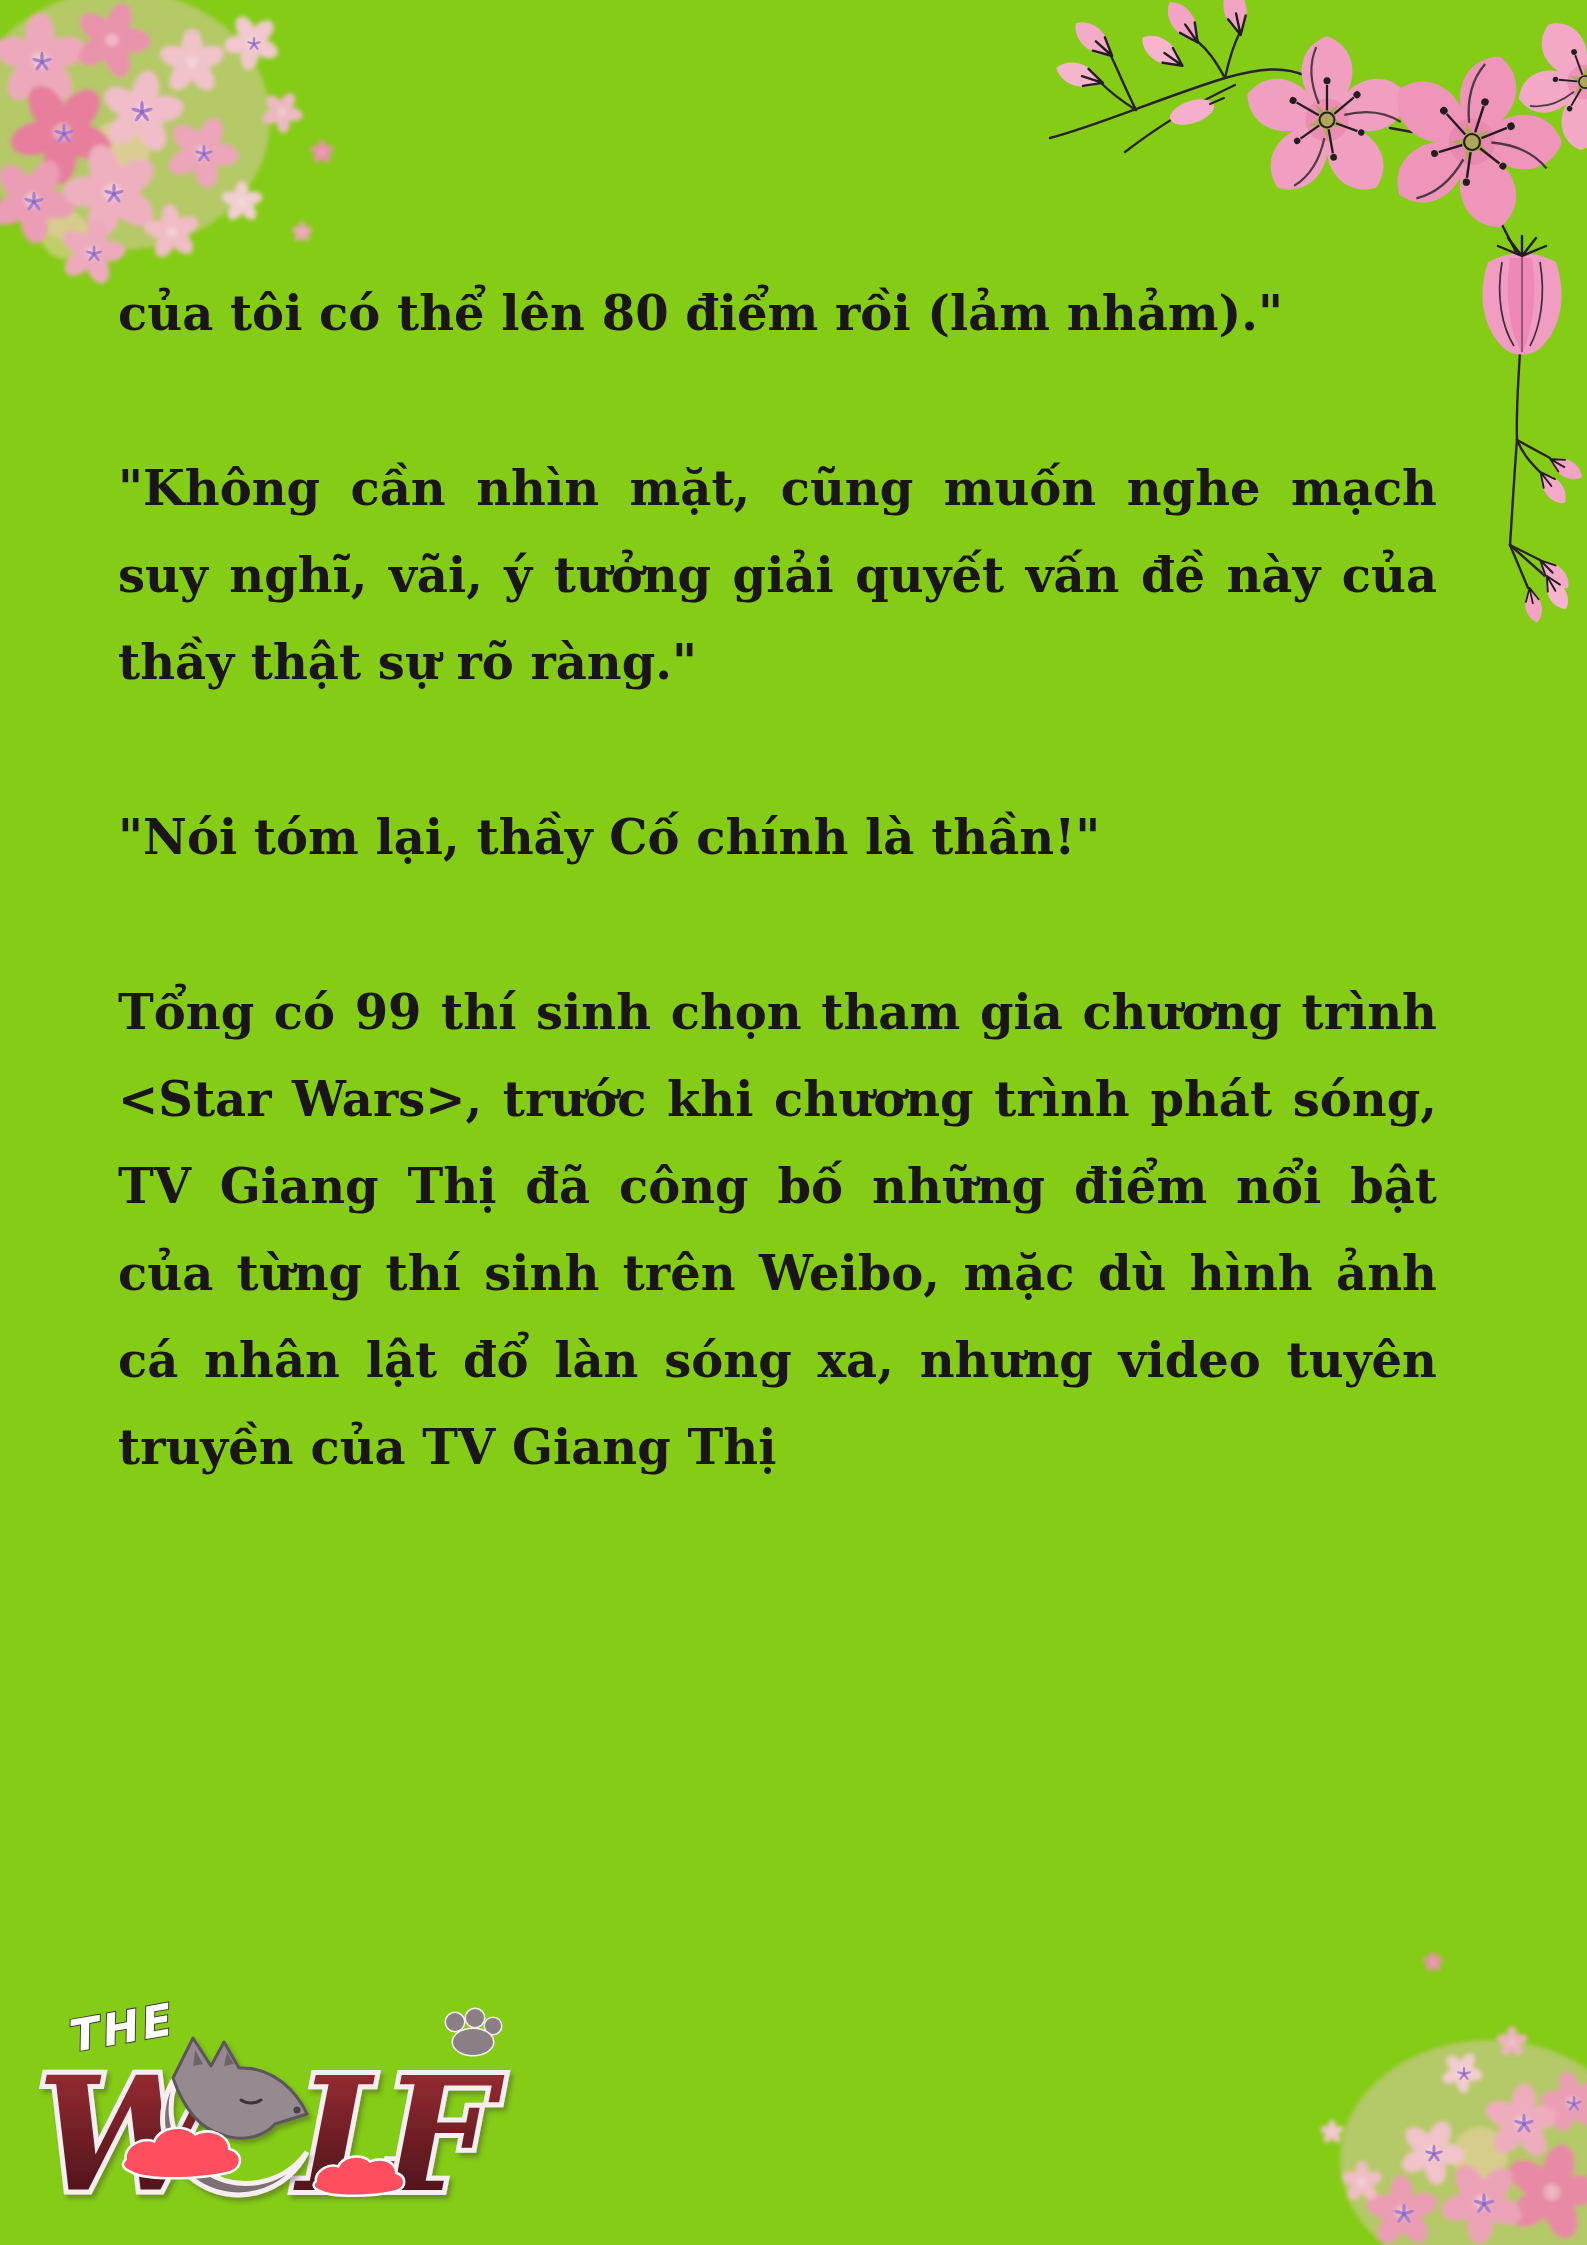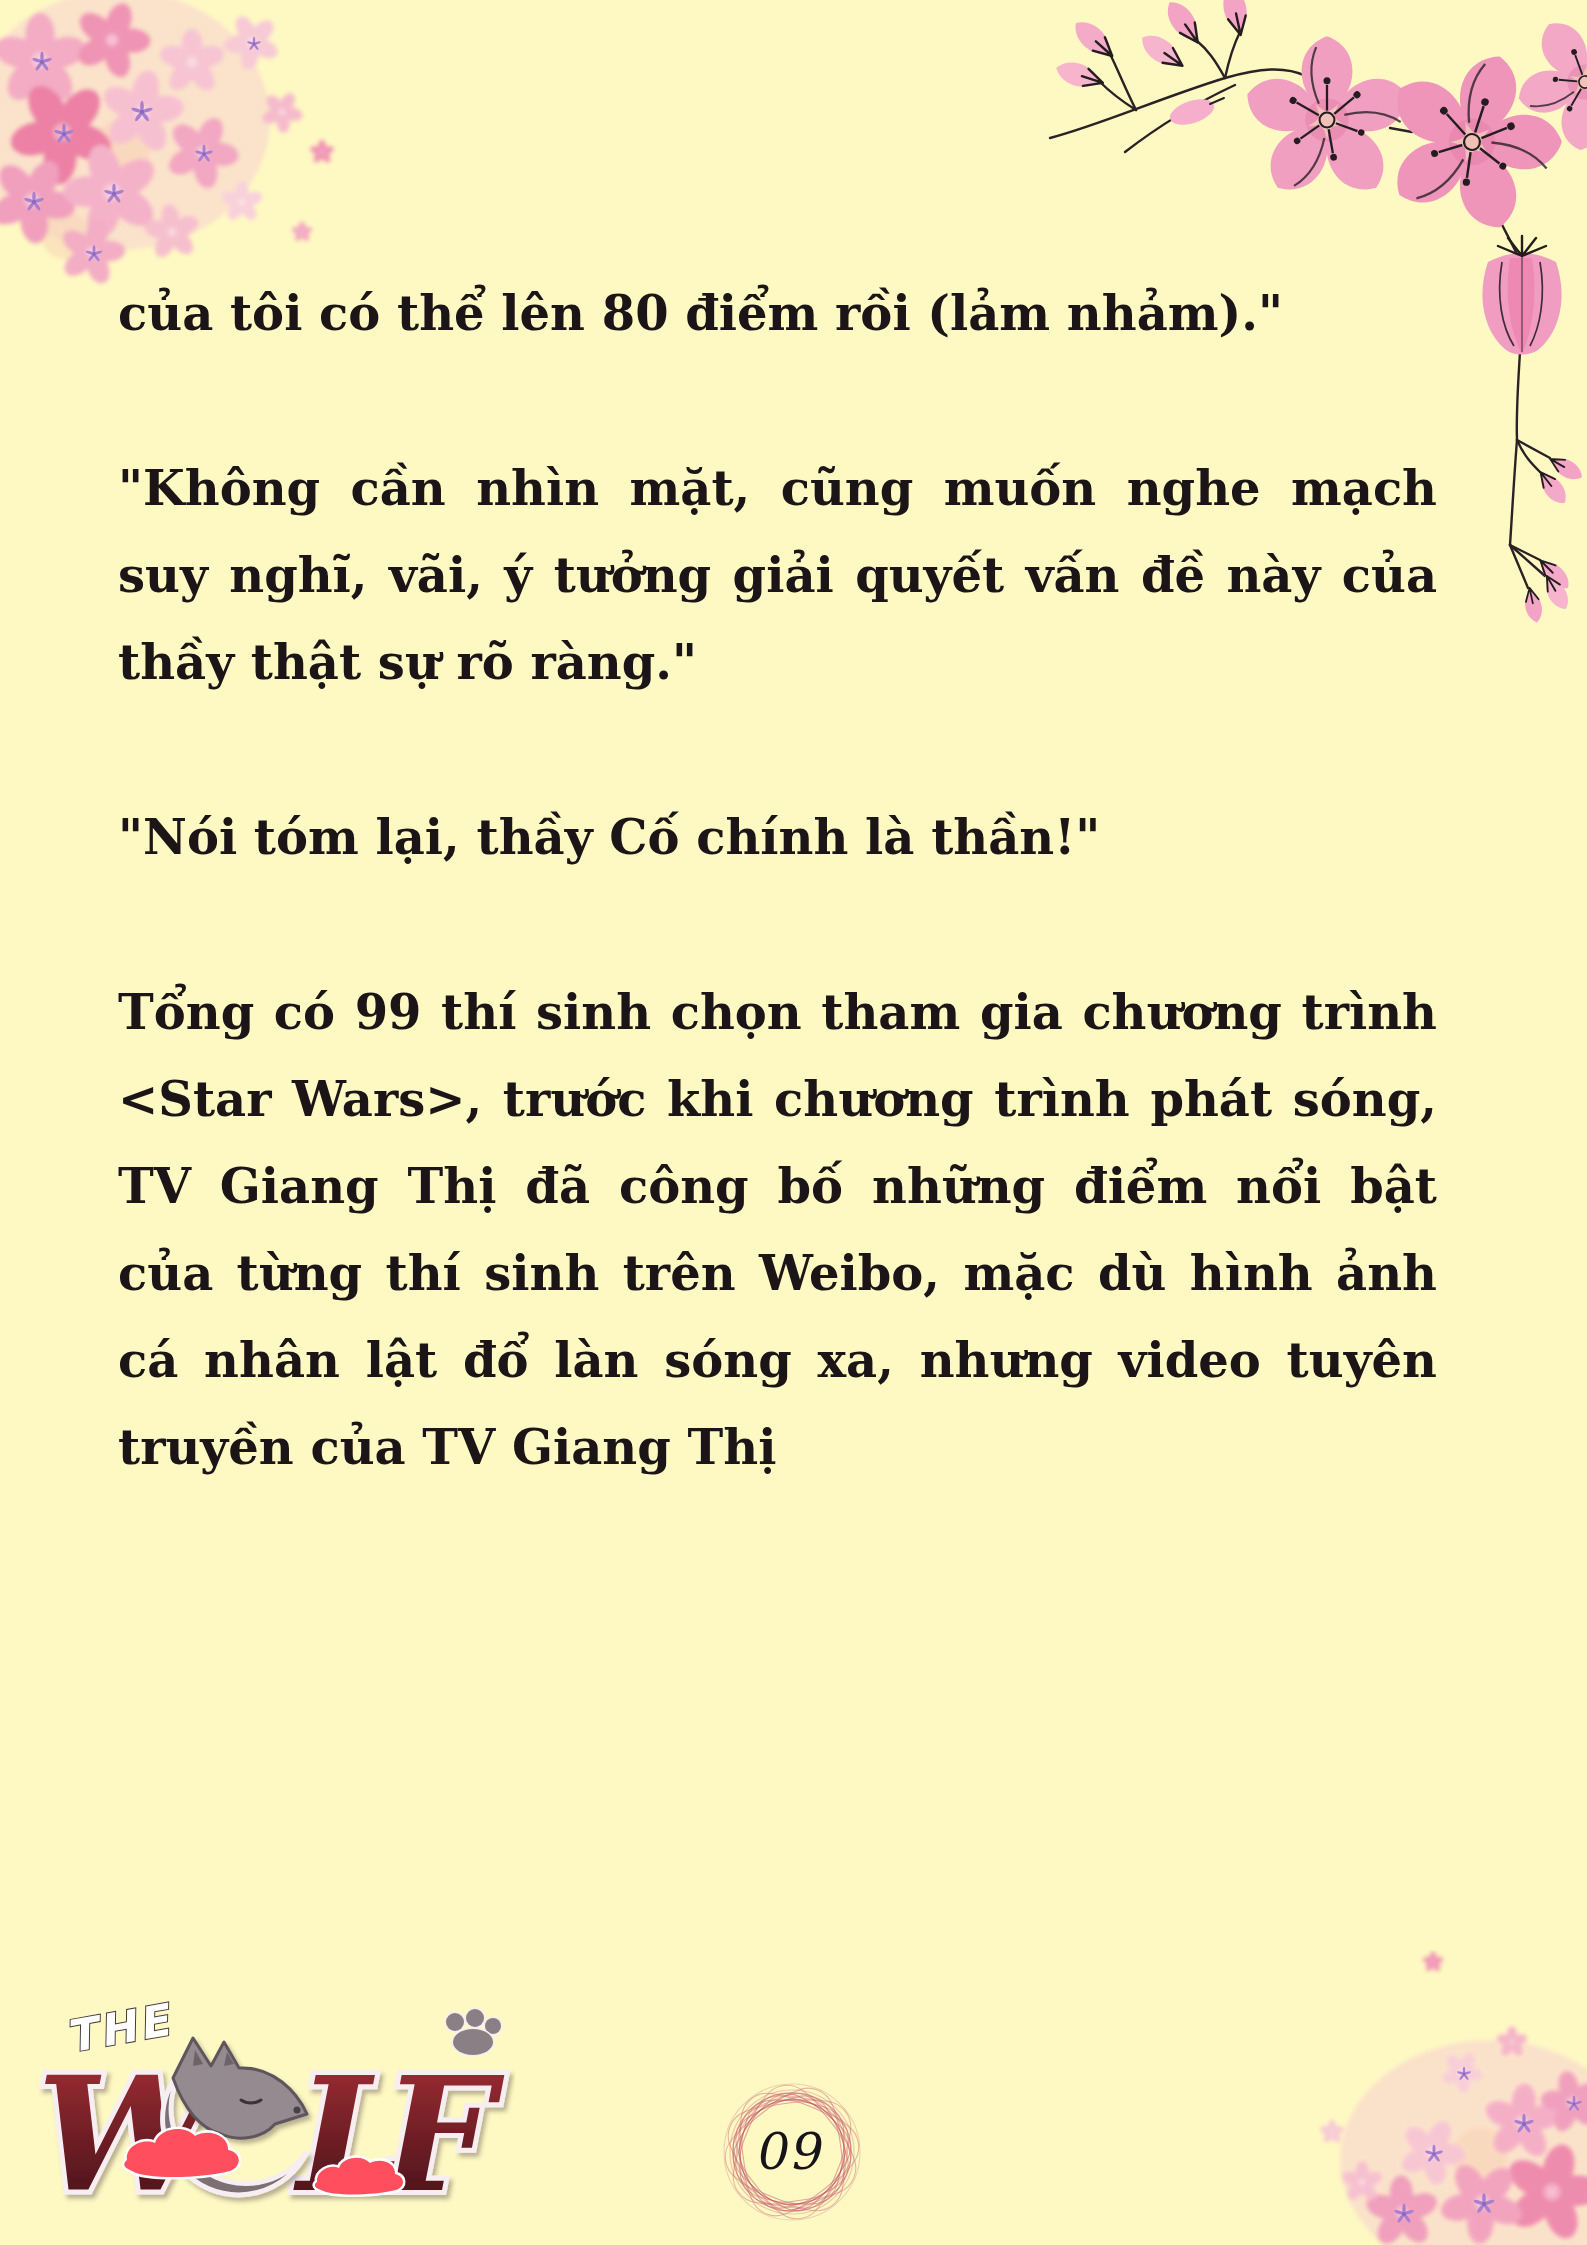--- a/index.html
+++ b/index.html
@@ -1,19 +1,19 @@
 <!DOCTYPE html>
 <html><head>
 <meta charset="utf-8">
 <style>
   html,body{margin:0;padding:0;}
   .page{
     position:relative;
     width:1587px;height:2245px;
-    background:#fef9c3;
+    background:#84cc16;
     overflow:hidden;
     font-family:"DejaVu Serif","Liberation Serif",serif;
   }
   .deco{position:absolute;pointer-events:none;}
   .deco.tl{left:0;top:0;width:360px;height:300px;}
   .deco.tr{left:1040px;top:0;width:547px;height:630px;}
   .deco.br{left:1270px;top:1950px;width:317px;height:295px;}
   .story{
     position:absolute;
     left:118px;top:270px;width:1319px;
@@ -261,35 +261,14 @@
     </g>
     <g fill="#8b7f86" stroke="#f7eef2" stroke-width="3" style="paint-order:stroke">
       <circle cx="420" cy="22" r="9"></circle>
       <circle cx="440" cy="18" r="9"></circle>
       <circle cx="458" cy="26" r="8"></circle>
       <ellipse cx="438" cy="42" rx="20" ry="13"></ellipse>
     </g>
     <text x="38" y="52" transform="rotate(-10 38 52)" font-family="'DejaVu Sans','Liberation Sans',sans-serif" font-style="italic" font-weight="bold" font-size="44" letter-spacing="3" fill="#ffffff" stroke="#45383e" stroke-width="2" style="paint-order:stroke">THE</text>
   </svg>
 
-  <div class="ornament-wrap">
-    <svg viewBox="0 0 170 170">
-      <g fill="none" stroke="#c2536e" stroke-width="1.1">
-        <rect x="33" y="33" width="104" height="104" rx="34" opacity="0.55"></rect>
-        <rect x="33" y="33" width="104" height="104" rx="34" transform="rotate(15 85 85)" opacity="0.45"></rect>
-        <rect x="33" y="33" width="104" height="104" rx="34" transform="rotate(30 85 85)" opacity="0.55"></rect>
-        <rect x="33" y="33" width="104" height="104" rx="34" transform="rotate(45 85 85)" opacity="0.45"></rect>
-        <rect x="33" y="33" width="104" height="104" rx="34" transform="rotate(60 85 85)" opacity="0.55"></rect>
-        <rect x="33" y="33" width="104" height="104" rx="34" transform="rotate(75 85 85)" opacity="0.45"></rect>
-        <rect x="30" y="30" width="110" height="110" rx="26" transform="rotate(8 85 85)" opacity="0.4"></rect>
-        <rect x="30" y="30" width="110" height="110" rx="26" transform="rotate(38 85 85)" opacity="0.4"></rect>
-        <rect x="30" y="30" width="110" height="110" rx="26" transform="rotate(68 85 85)" opacity="0.4"></rect>
-        <rect x="36" y="36" width="98" height="98" rx="40" transform="rotate(22 85 85)" opacity="0.5"></rect>
-        <rect x="36" y="36" width="98" height="98" rx="40" transform="rotate(52 85 85)" opacity="0.5"></rect>
-        <rect x="36" y="36" width="98" height="98" rx="40" transform="rotate(82 85 85)" opacity="0.5"></rect>
-        <circle cx="85" cy="85" r="62" opacity="0.3"></circle>
-        <circle cx="85" cy="85" r="68" opacity="0.25"></circle>
-      </g>
-    </svg>
-    <span class="page-num">09</span>
-  </div>
 
 </div>
 
 </body></html>

